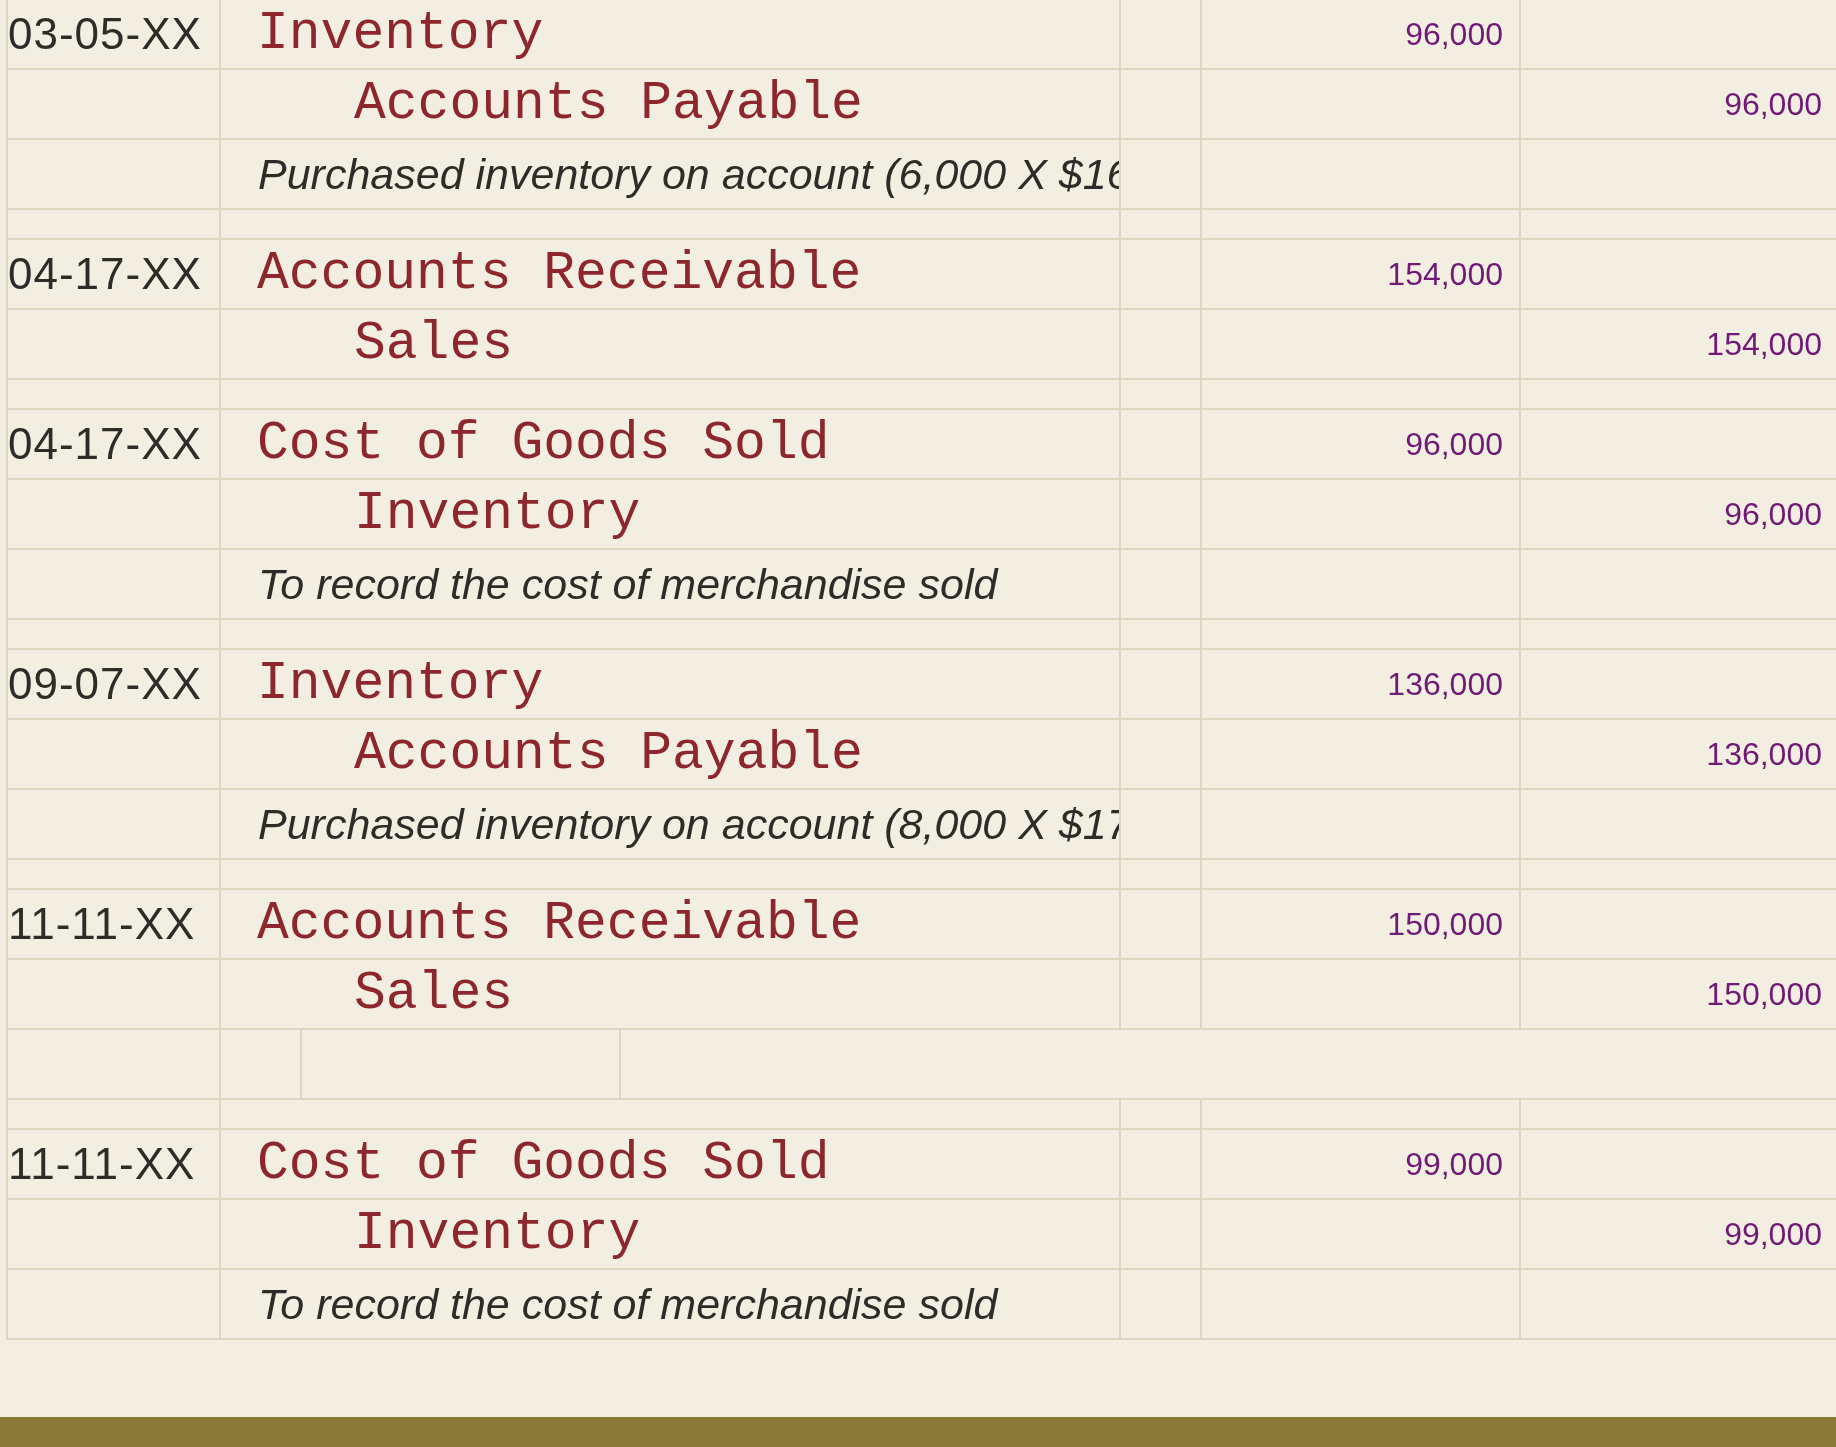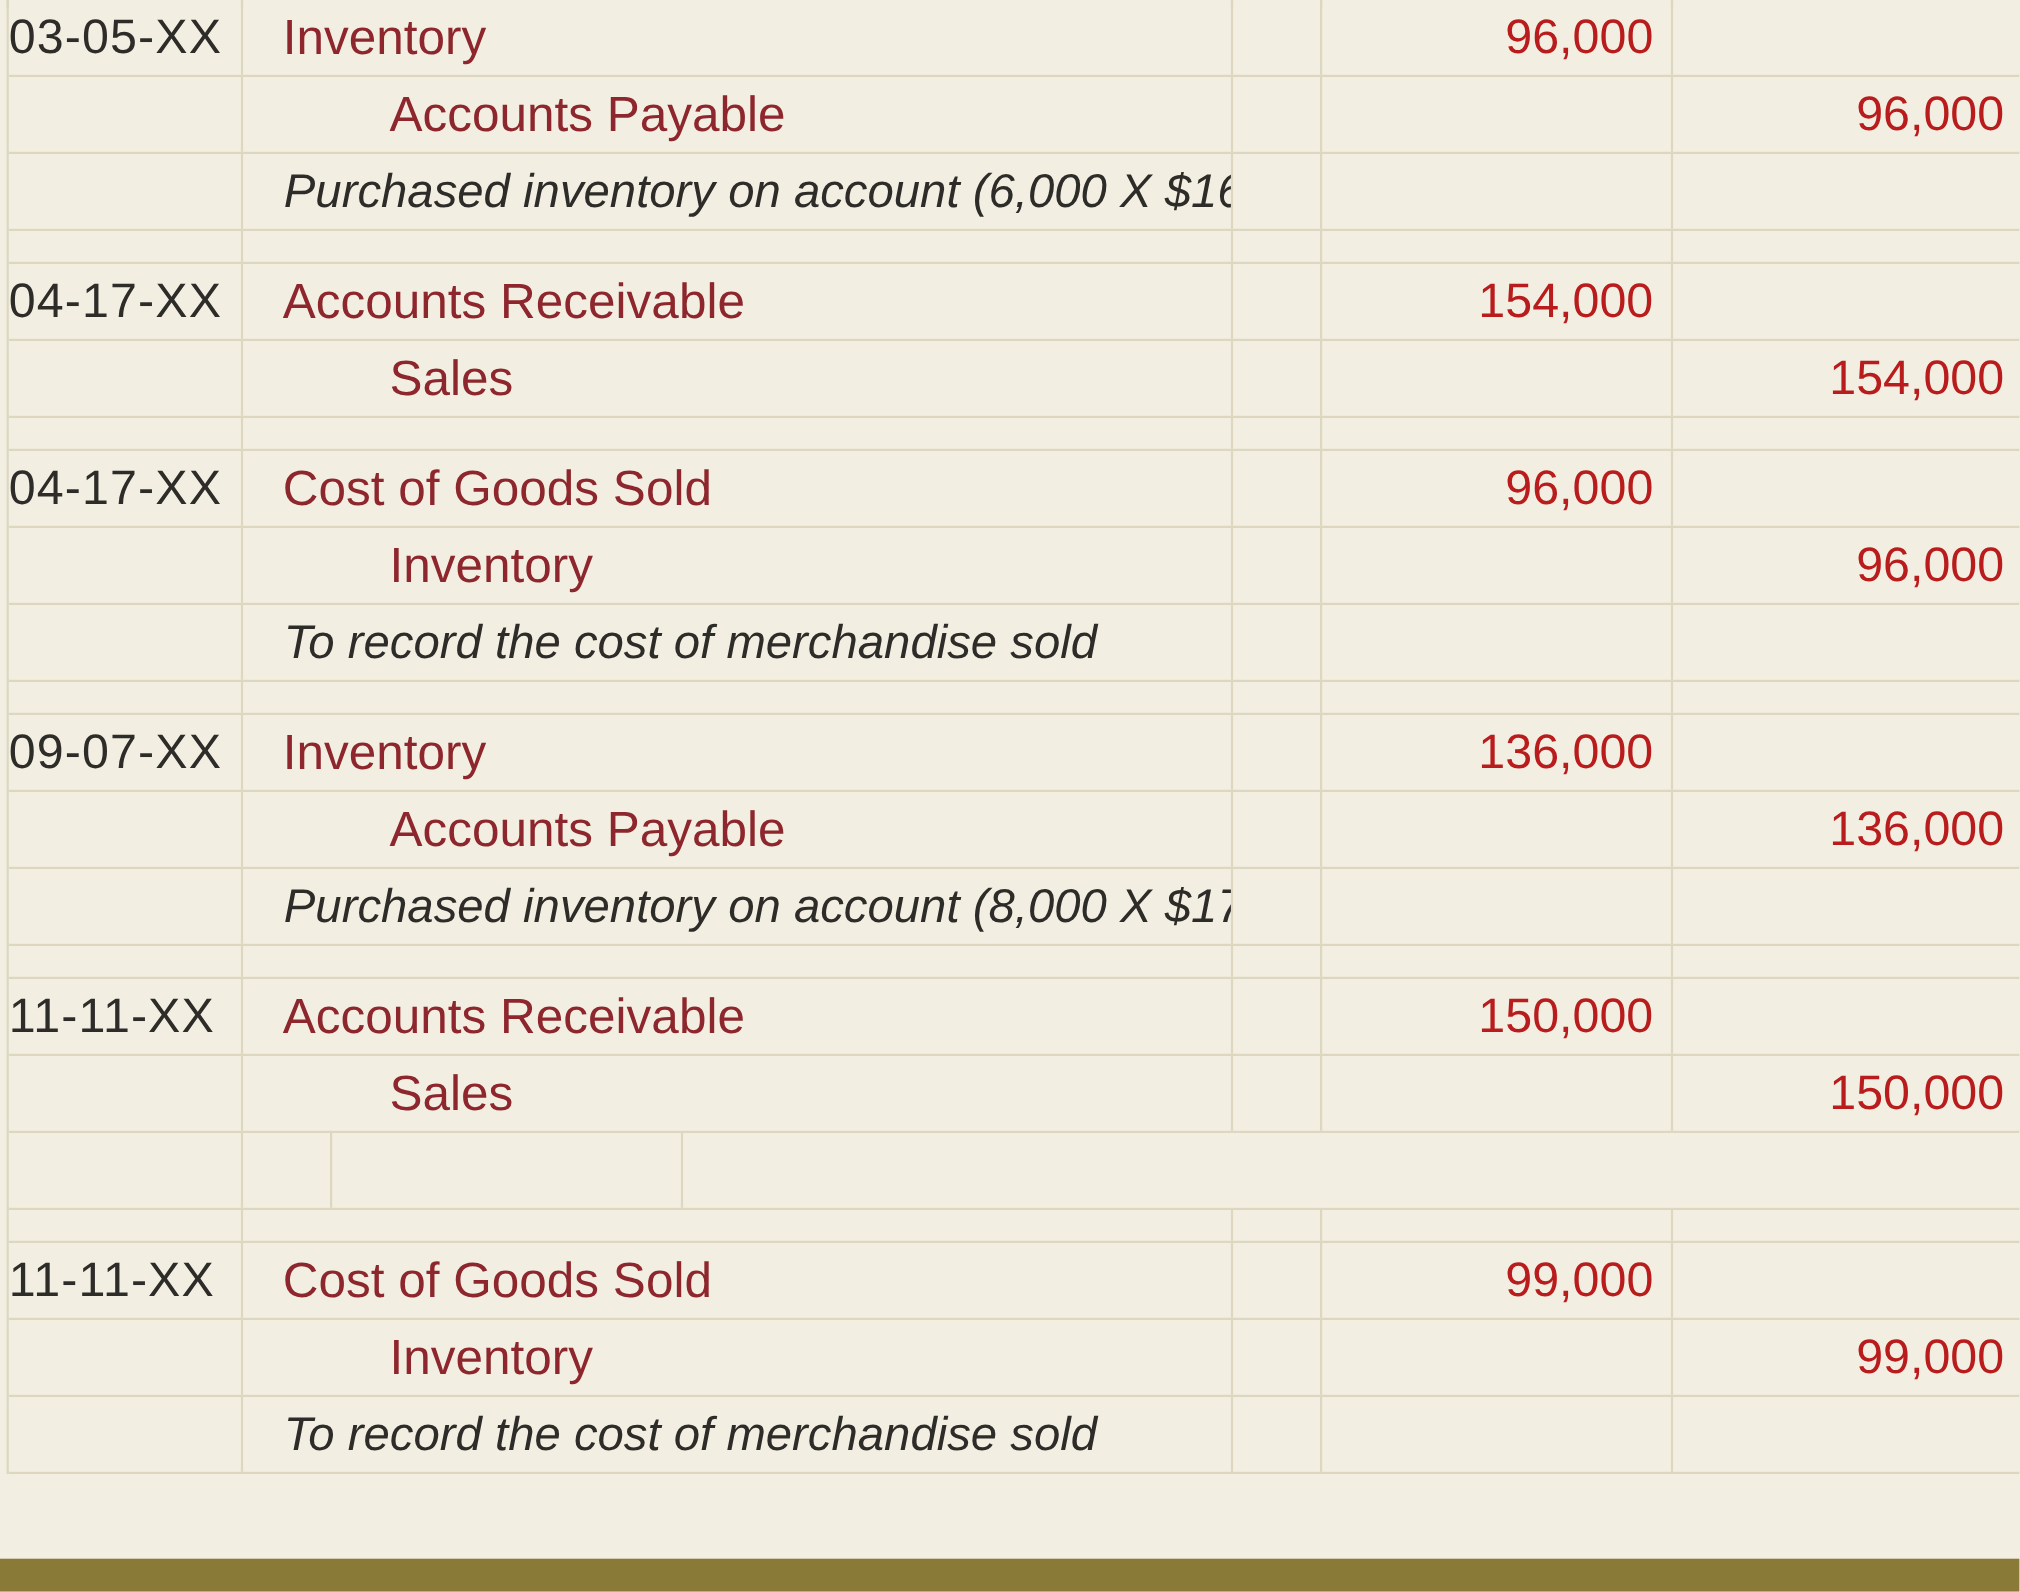--- a/index.html
+++ b/index.html
@@ -35,24 +35,24 @@
     overflow:hidden;
     white-space:nowrap;
   }
   .c-date  { width:213px; justify-content:flex-start; }
   .c-acct  { width:900px; }
   .c-ref   { width:81px; }
   .c-debit { width:319px; justify-content:flex-end; padding-right:16px; }
   .c-credit{ width:315px; justify-content:flex-end; padding-right:14px; border-right:none; }
 
   .t-date{ color:#2e2c29; font-size:44px; letter-spacing:1px; }
-  .t-acct{ color:#8e272d; font-size:45px; padding-left:36px; }
+  .t-acct{ color:#8e272d; font-size:53px; padding-left:36px;font-family:Liberation Mono, monospace; }
   .t-acct.credit-indent{ padding-left:133px; }
   .t-desc{ color:#2e2c29; font-size:43px; font-style:italic; padding-left:37px; }
-  .t-amt { color:#b91c1c; font-size:44px; }
+  .t-amt { color:#701a75; font-size:32px; }
 
   .prebar{
     position:absolute; left:6px; width:1830px; height:7px;
     box-sizing:border-box; border-left:2px solid #ddd7c0;
   }
   .prebar .cell{ height:7px; }
   .bottom-bar{
     position:absolute; left:0; bottom:0;
     width:1836px; height:30px;
     background:#8a7a38;

